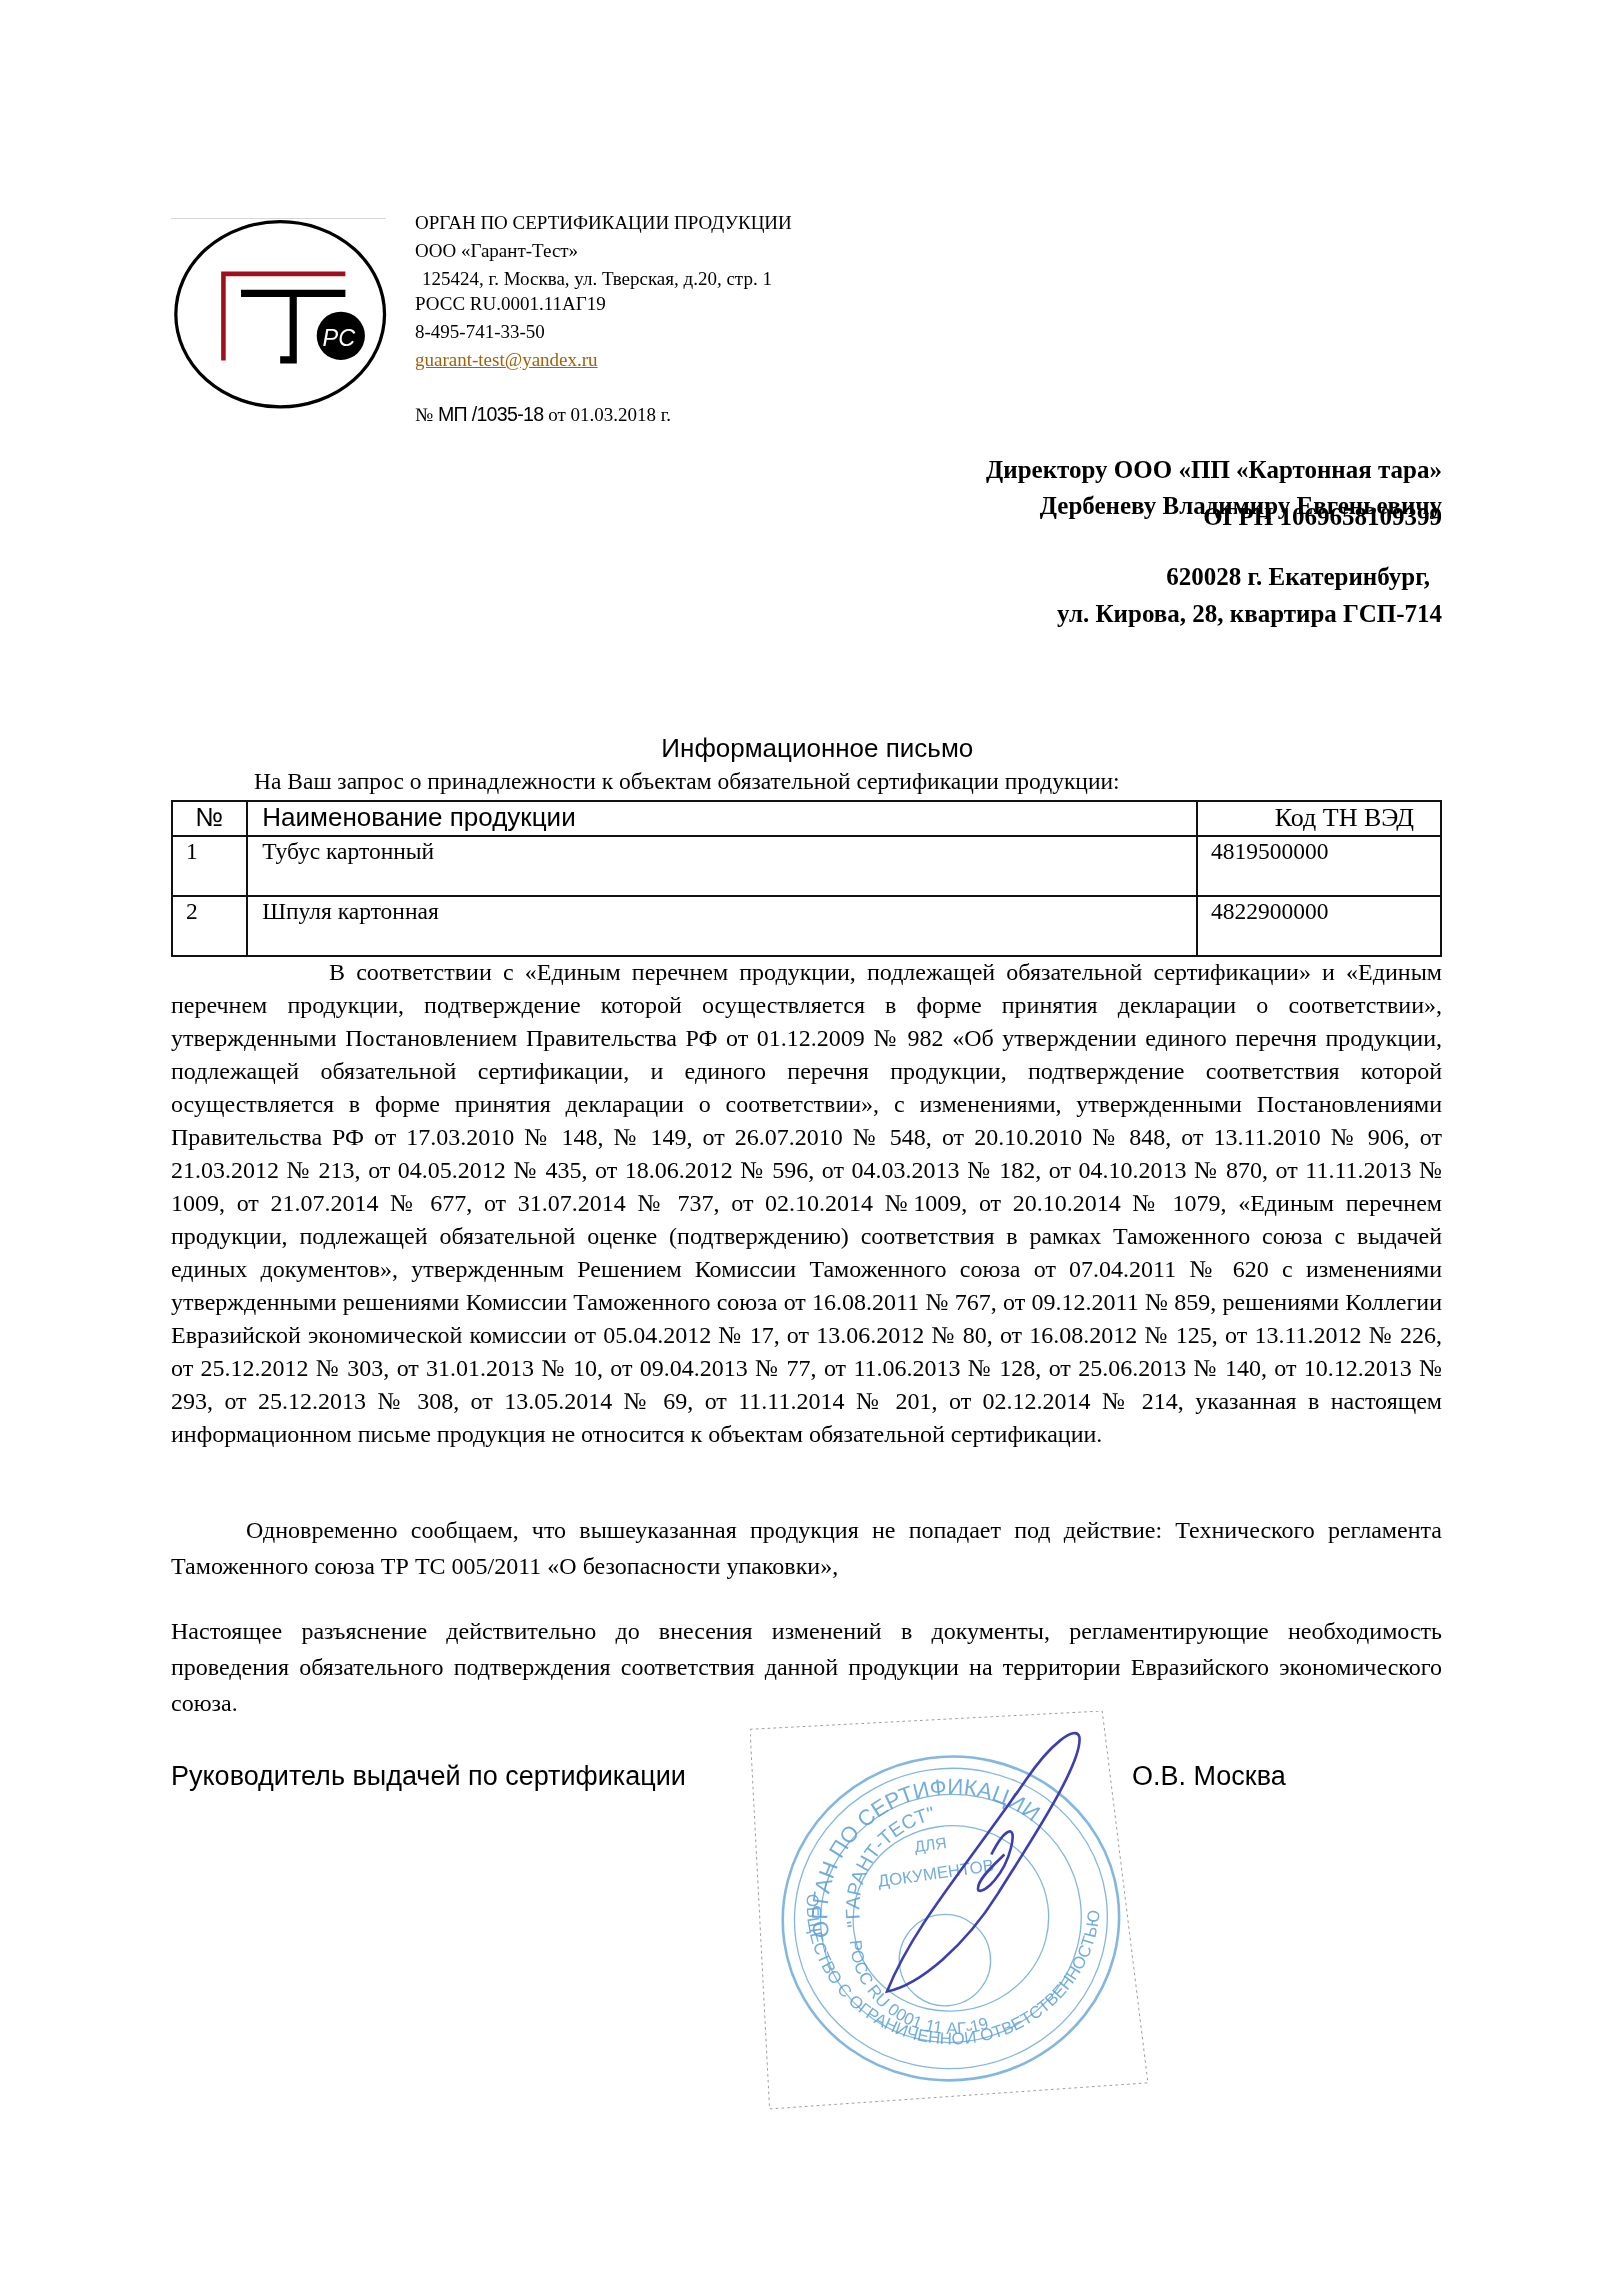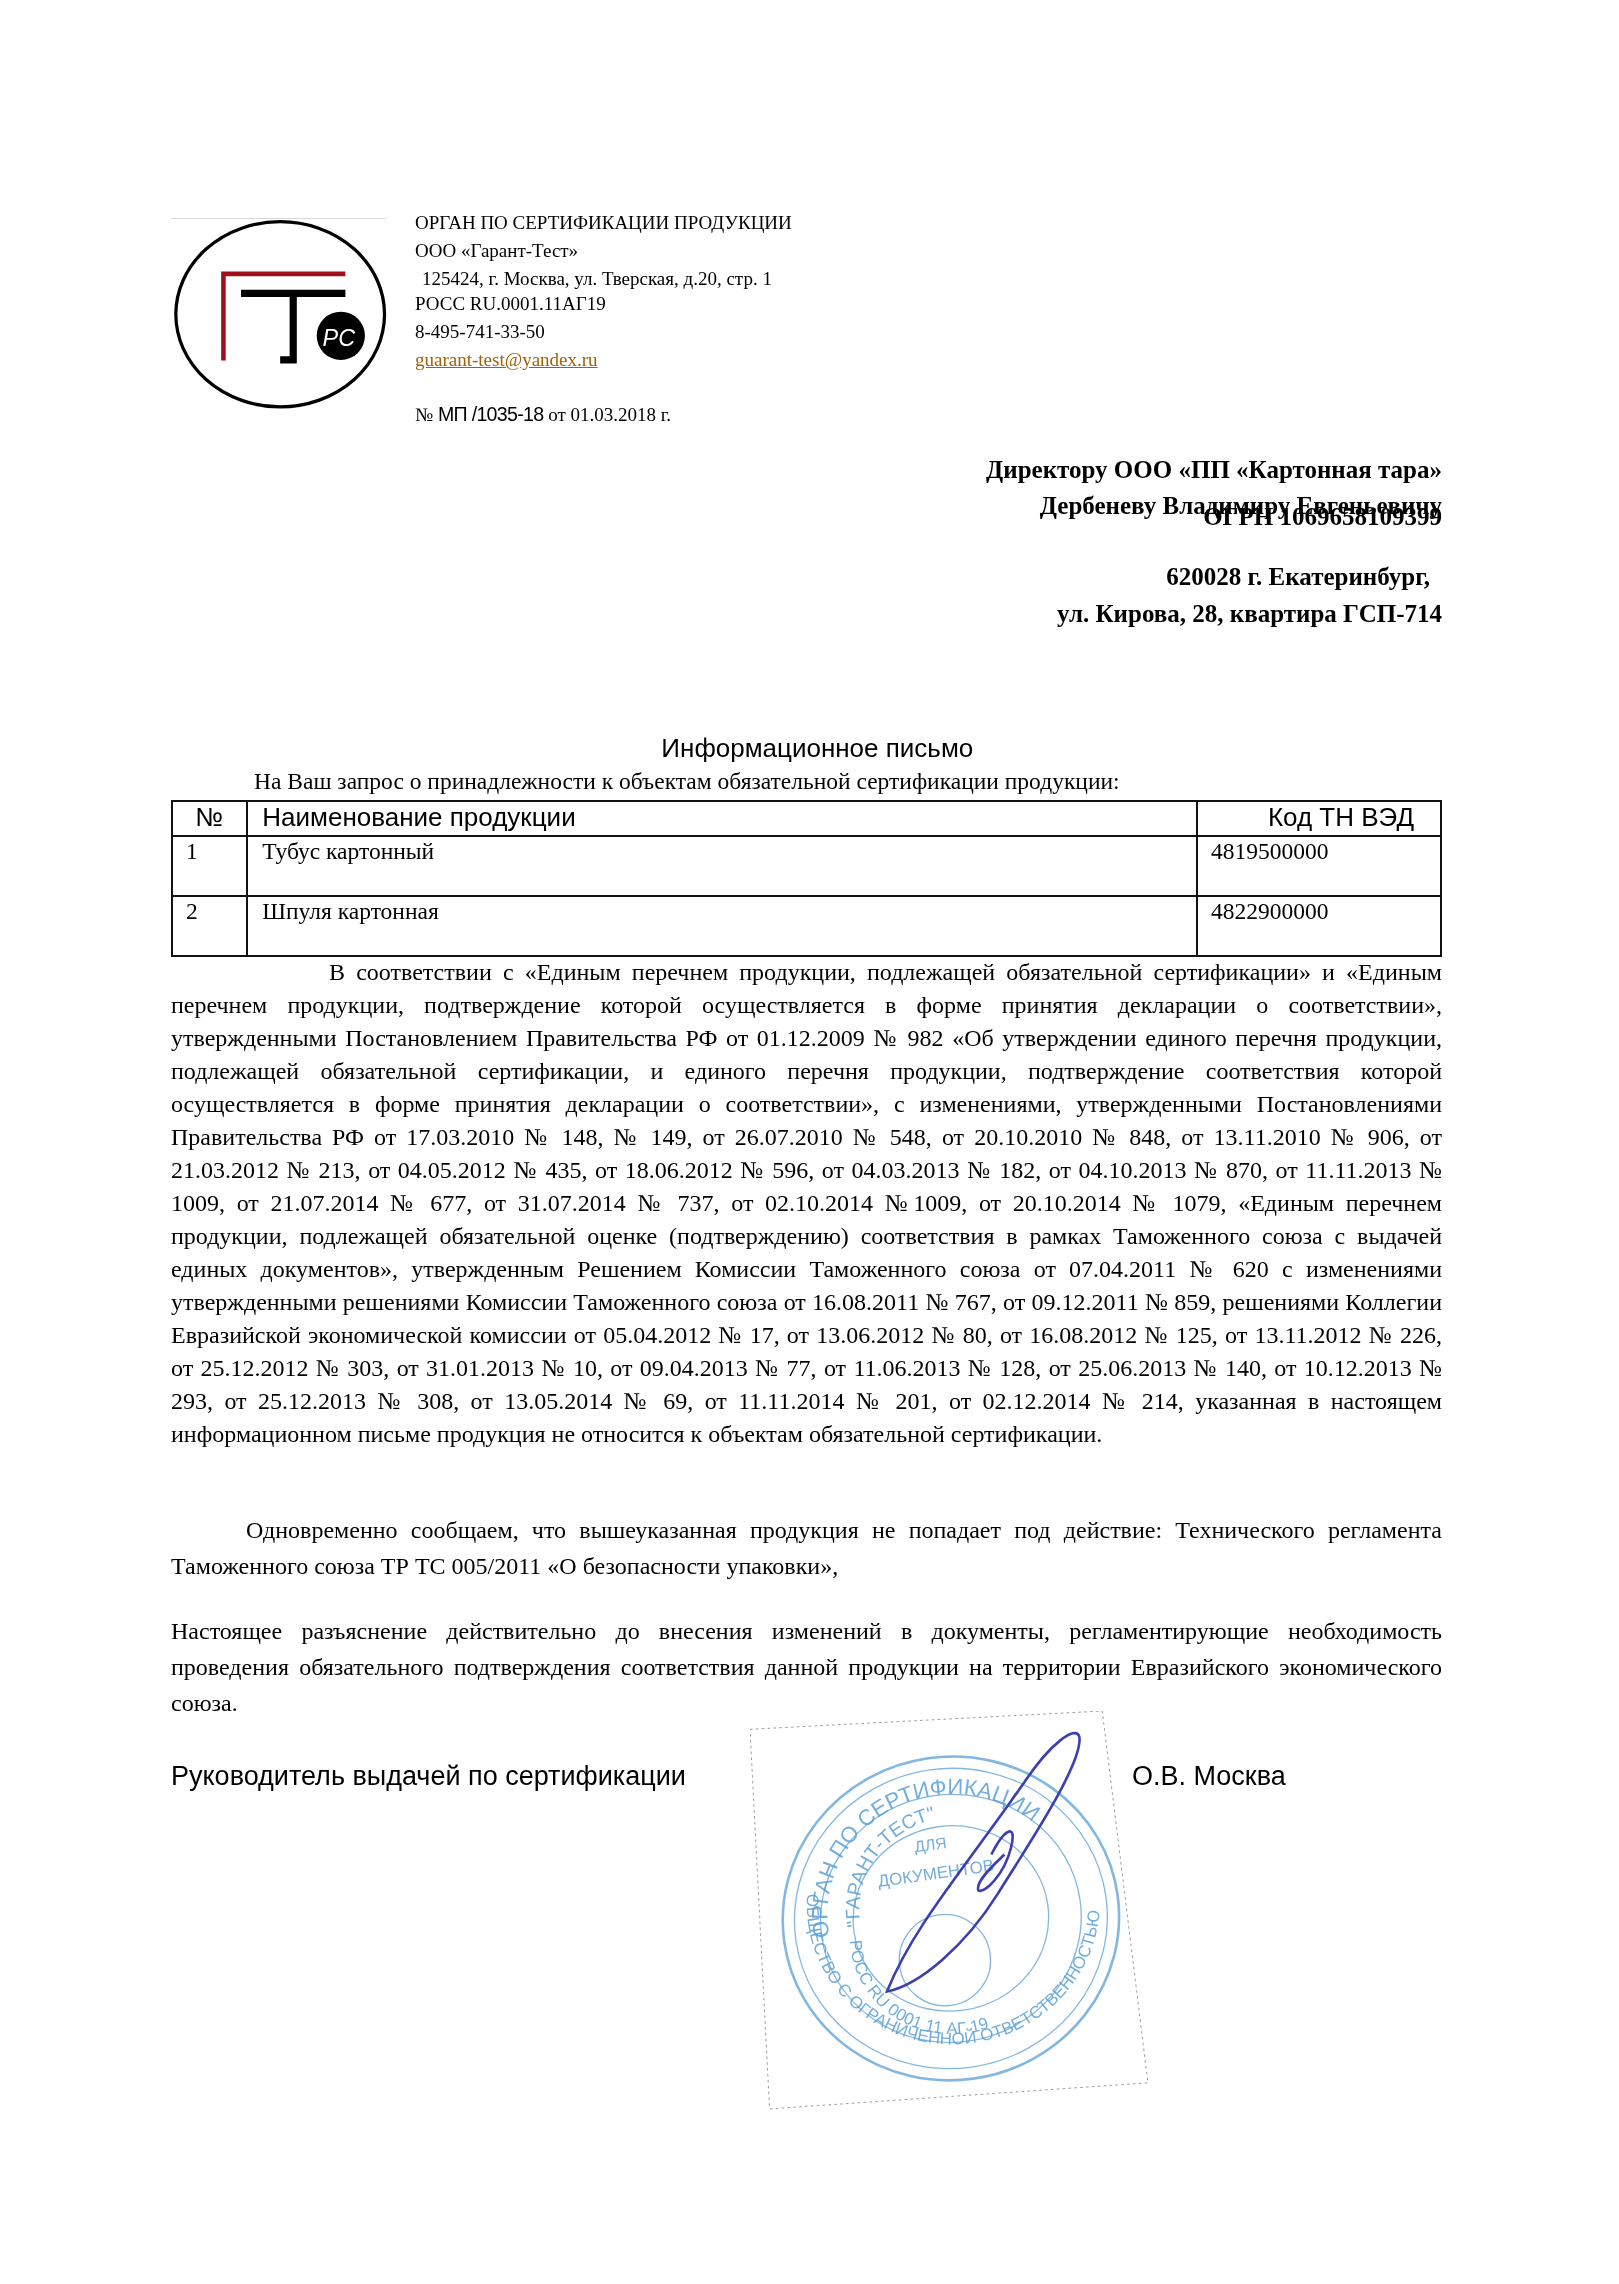--- a/index.html
+++ b/index.html
@@ -38,21 +38,21 @@
   
   #products { position: absolute; left: 171px; top: 800px; width: 1271px; border-collapse: collapse; }
   #products td, #products th { border: 2px solid #111; padding: 0; vertical-align: top; }
   #products th { height: 33px; font-family: "Liberation Sans", sans-serif; font-weight: normal; font-size: 26px; line-height: 31px; text-align: left; }
   #products td { height: 58px; font-family: "Liberation Serif", serif; font-size: 23.5px; line-height: 29px; }
   .c-num { width: 60px; }
   .c-code { width: 229px; }
   th.c-num { text-align: center !important; }
   td.c-num { padding-left: 13px !important; }
   .pad-name { padding-left: 14.3px !important; }
-  th.c-code span { display: block; text-align: right; padding-right: 26px; }
+  th.c-code span { display: block; text-align: right; padding-right: 26px; font-family: Liberation Serif, serif; }
   td.c-code { padding-left: 13px !important; }
 
   
   .para { position: absolute; left: 171px; width: 1271px; font-size: 24px; text-align: justify; text-align-last: auto; }
   #p1 { top: 956px; line-height: 33px; text-indent: 158px; }
   #p2 { top: 1512px; line-height: 36px; text-indent: 75px; }
   #p3 { top: 1613px; line-height: 36px; text-align-last: justify; }
 
   
   #sig-label { position: absolute; left: 171px; top: 1761px; font-size: 27px; line-height: 31px; }

